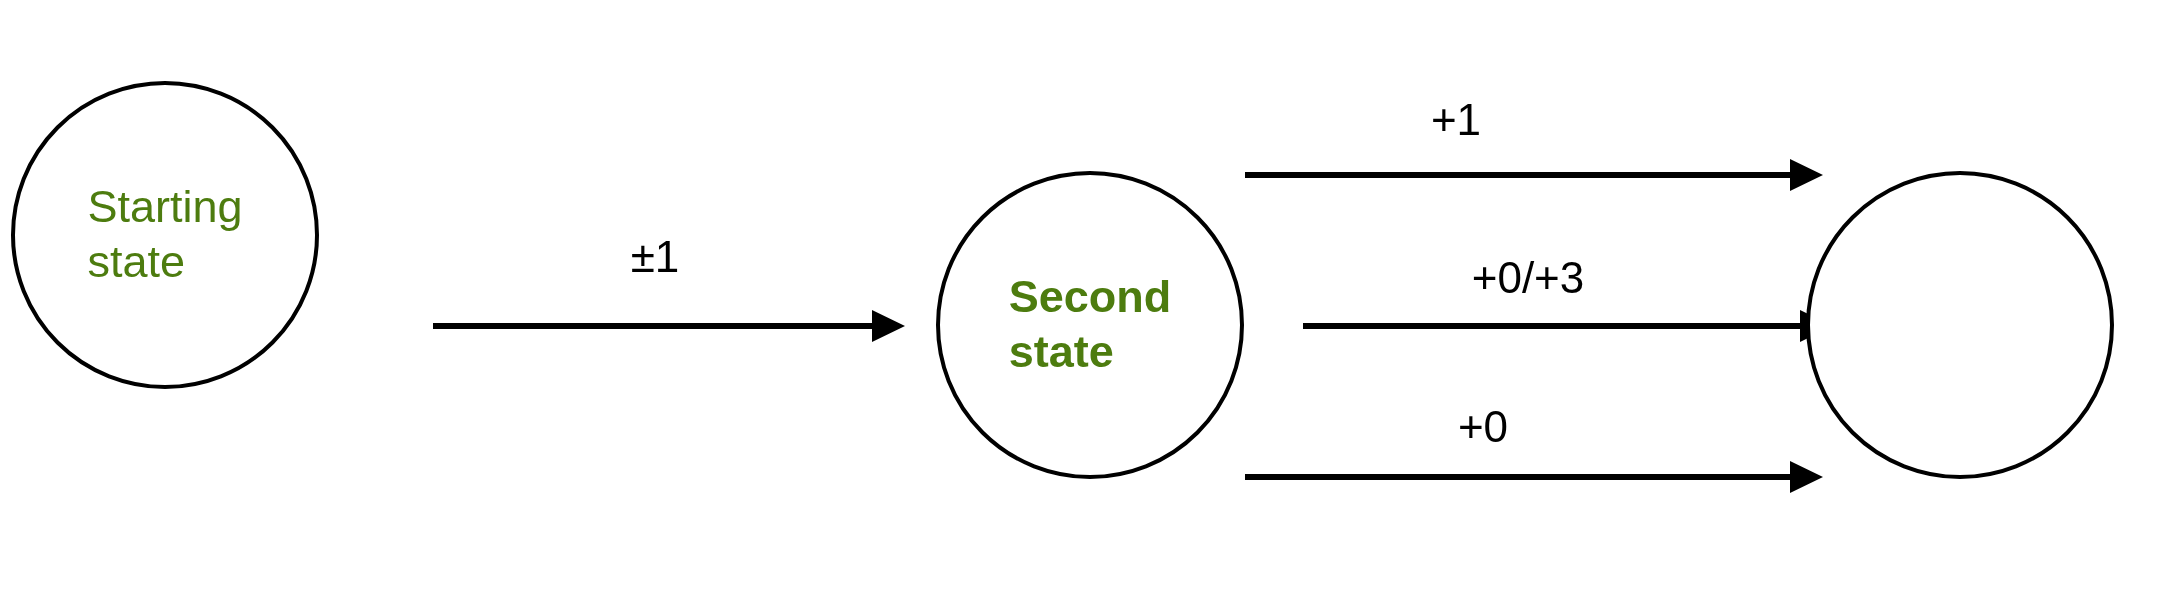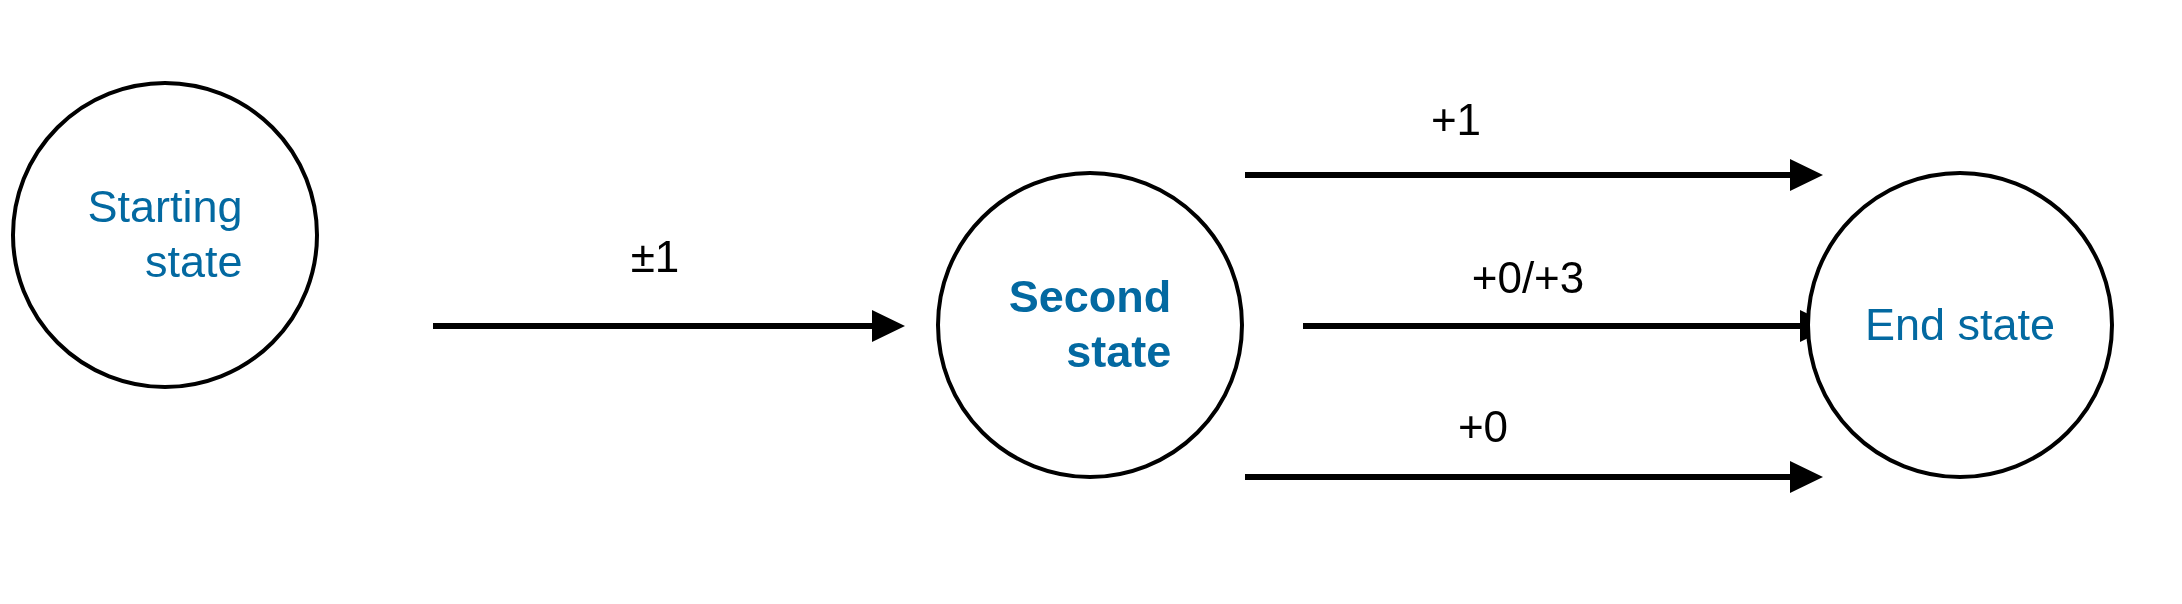--- a/index.html
+++ b/index.html
@@ -34,22 +34,22 @@
     stroke: #000000;
     stroke-width: 6;
     fill: none;
   }
   .arrow-head {
     fill: #000000;
     stroke: none;
   }
   .node-label {
     position: absolute;
-    text-align: right;
-    color: #0369a1;
+    text-align: left;
+    color: #4d7c0f;
     font-family: "Liberation Sans", sans-serif;
     font-size: 45px;
     line-height: 1.22;
     font-weight: 400;
     white-space: pre-line;
     transform: translate(-50%, -50%);
     pointer-events: none;
   }
   .edge-label {
     position: absolute;
@@ -96,21 +96,20 @@
     <circle class="node-circle" cx="1090" cy="325" r="152"></circle>
     <circle class="node-circle" cx="1960" cy="325" r="152"></circle>
   </svg>
 
   <div class="node-label" style="left:165px; top:235px;">Starting
 state</div>
 
   <div class="node-label" style="left:1090px; top:325px;font-weight:bold;">Second
 state</div>
 
-  <div class="node-label" style="left:1960px; top:325px;">End state</div>
 
   <div class="edge-label" style="left:655px; top:257px;">±1</div>
 
   <div class="edge-label" style="left:1456px; top:120px;">+1</div>
 
   <div class="edge-label" style="left:1528px; top:278px;">+0/+3</div>
 
   <div class="edge-label" style="left:1483px; top:427px;">+0</div>
 
 </div>

